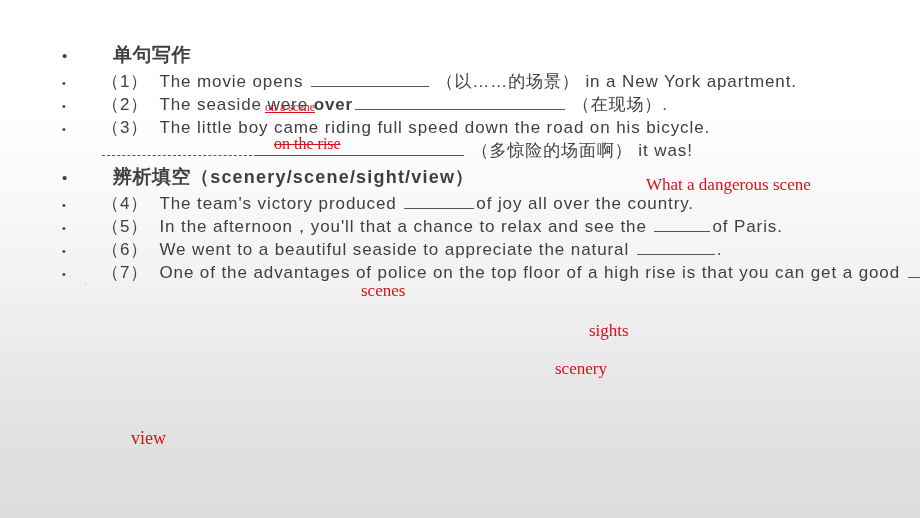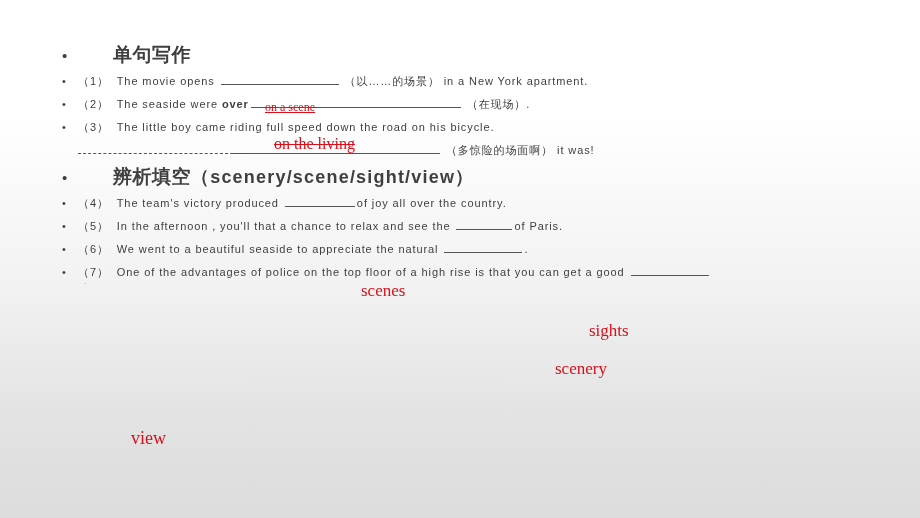--- a/index.html
+++ b/index.html
@@ -51,25 +51,26 @@
     line-height: 30px;
     margin-left: 35px;
   }
   .head-en {
     font-size: 18px;
     font-weight: bold;
     color: #3f3f3f;
     letter-spacing: 1.2px;
   }
   .item {
-    font-size: 11px;
+    font-size: 17px;
     color: #404040;
     letter-spacing: 0.9px;
     line-height: 23px;
     white-space: nowrap;
+    margin-left: 24px;
   }
 
   .r1 { height: 30px; }
   .r2 { height: 23px; }
 
   
   .blank {
     display: inline-block;
     border-bottom: 1.4px solid #555;
     vertical-align: baseline;
@@ -199,22 +200,23 @@
         <span class="blank b-s78"></span>
       </span>
     </div>
 
   </div>
 
   <div class="faint-mark">.</div>
 
   <div class="red u" style="left:265px; top:100px; font-size:12px;">on a scene</div>
 
-  <div class="red" style="left:274px; top:135px; font-size:16px; text-decoration:line-through;">on the living</div>
-
+  <div class="red" style="left:274px; top:135px; font-size:16px; text-decoration:line-through;">on the rise</div>
+
+  <div class="red" style="left:646px; top:175px; font-size:17px;">What a dangerous scene</div>
 
   <div class="red" style="left:361px; top:281px; font-size:17px;">scenes</div>
 
   <div class="red" style="left:589px; top:321px; font-size:17px;">sights</div>
 
   <div class="red" style="left:555px; top:359px; font-size:17px;">scenery</div>
 
   <div class="red" style="left:131px; top:428px; font-size:18px;">view</div>
 
 </div>

